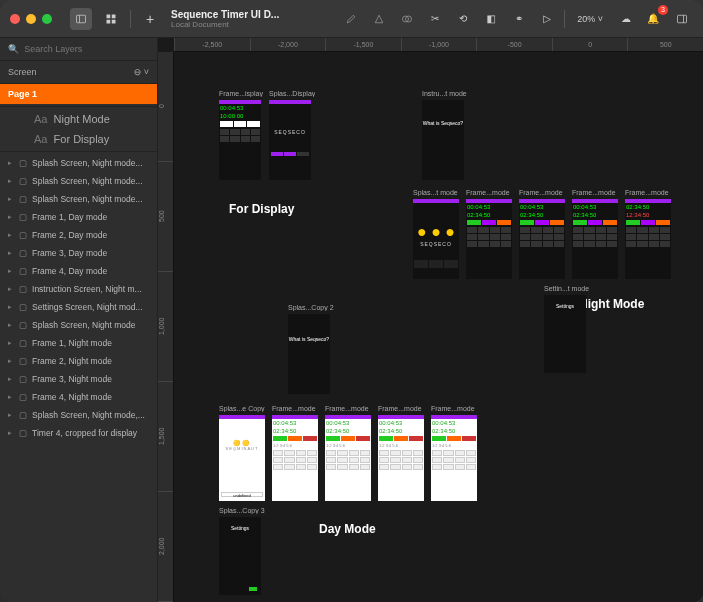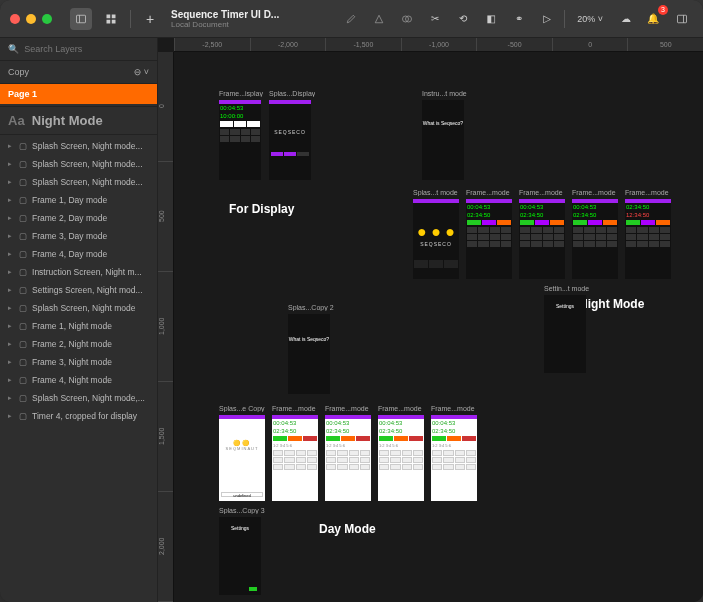--- a/index.html
+++ b/index.html
@@ -21,21 +21,21 @@
   .badge { position:relative; }
   .badge::after { content:"3"; position:absolute; top:-3px; right:-3px; background:#ff3b30; color:#fff; font-size:7px; width:10px; height:10px; border-radius:50%; display:flex; align-items:center; justify-content:center; }
 
   
   .body { flex:1; display:flex; min-height:0; }
   .sidebar { width:158px; background:#2e2e2e; border-right:1px solid #222; display:flex; flex-direction:column; font-size:9px; color:#ccc; overflow-y:auto; }
   .search { display:flex; align-items:center; gap:5px; padding:6px 8px; color:#888; border-bottom:1px solid #222; }
   .pages-head { display:flex; align-items:center; justify-content:space-between; padding:6px 8px; color:#aaa; font-size:9px; border-bottom:1px solid #222; }
   .page-item { padding:5px 8px; }
   .page-item.sel { background:#ff6a00; color:#fff; font-weight:600; }
-  .sub-item { padding:4px 8px 4px 8px; color:#aaa; font-size:13px;font-weight:bold; }
+  .sub-item { padding:4px 8px 4px 34px; color:#aaa; font-size:11px; }
   .layer { padding:4px 8px 4px 8px; display:flex; align-items:center; gap:5px; color:#bbb; font-size:8.5px; white-space:nowrap; overflow:hidden; text-overflow:ellipsis; }
   .layer .arrow { color:#777; font-size:7px; width:6px; }
   .layer .ico { color:#888; }
   .section-div { height:1px; background:#222; margin:2px 0; }
 
   .canvas-wrap { flex:1; position:relative; background:#1a1a1a; overflow:hidden; }
   .ruler-h { position:absolute; top:0; left:16px; right:0; height:14px; background:#2d2d2d; border-bottom:1px solid #111; display:flex; color:#888; font-size:7px; }
   .ruler-h span { flex:1; text-align:center; border-left:1px solid #444; line-height:14px; }
   .ruler-v { position:absolute; top:14px; left:0; width:16px; bottom:0; background:#2d2d2d; border-right:1px solid #111; display:flex; flex-direction:column; color:#888; font-size:7px; }
   .ruler-v span { flex:1; writing-mode:vertical-rl; text-align:center; border-top:1px solid #444; transform:rotate(180deg); }
@@ -120,26 +120,27 @@
   </div>
 
   <div class="body">
 
     <div class="sidebar">
       <div class="search">
         <span>🔍</span>
         <span style="color:#777;">Search Layers</span>
       </div>
       <div class="pages-head">
-        <span>Copy</span>
+        <span>Screen</span>
         <span>⊖ ˅</span>
       </div>
       <div class="page-item sel">Page 1</div>
       <div class="section-div"></div>
       <div class="sub-item"><span style="color:#777;">Aa</span>&nbsp;&nbsp;<span>Night Mode</span></div>
+      <div class="sub-item"><span style="color:#777;">Aa</span>&nbsp;&nbsp;<span>For Display</span></div>
       <div class="section-div"></div>
       <div id="layer-list">
           <div class="layer">
             <span class="arrow">▸</span>
             <span class="ico">▢</span>
             <span>Splash Screen, Night mode...</span>
           </div>
           <div class="layer">
             <span class="arrow">▸</span>
             <span class="ico">▢</span>

